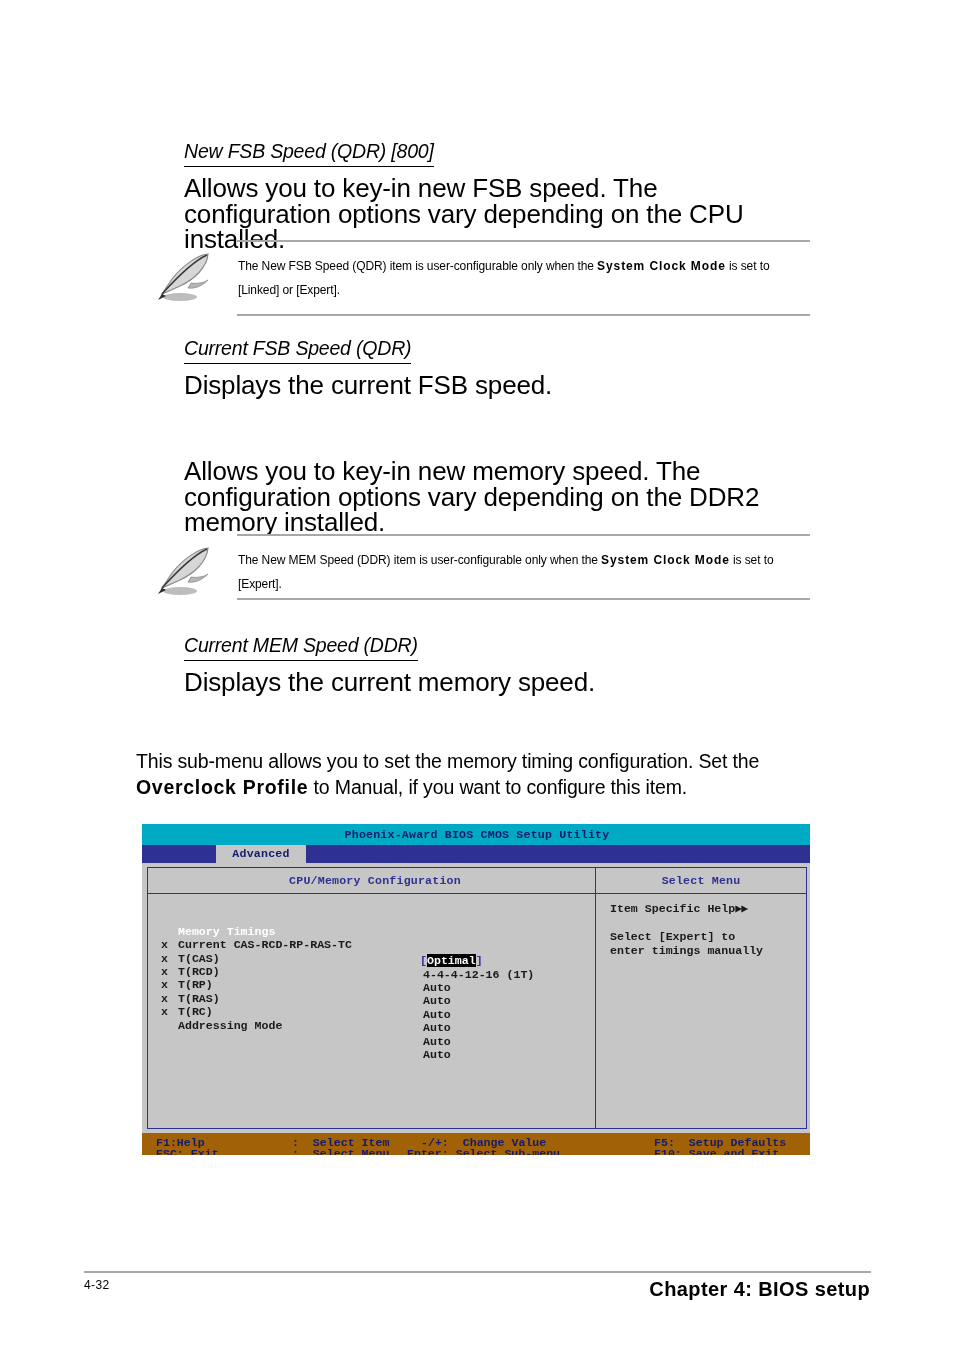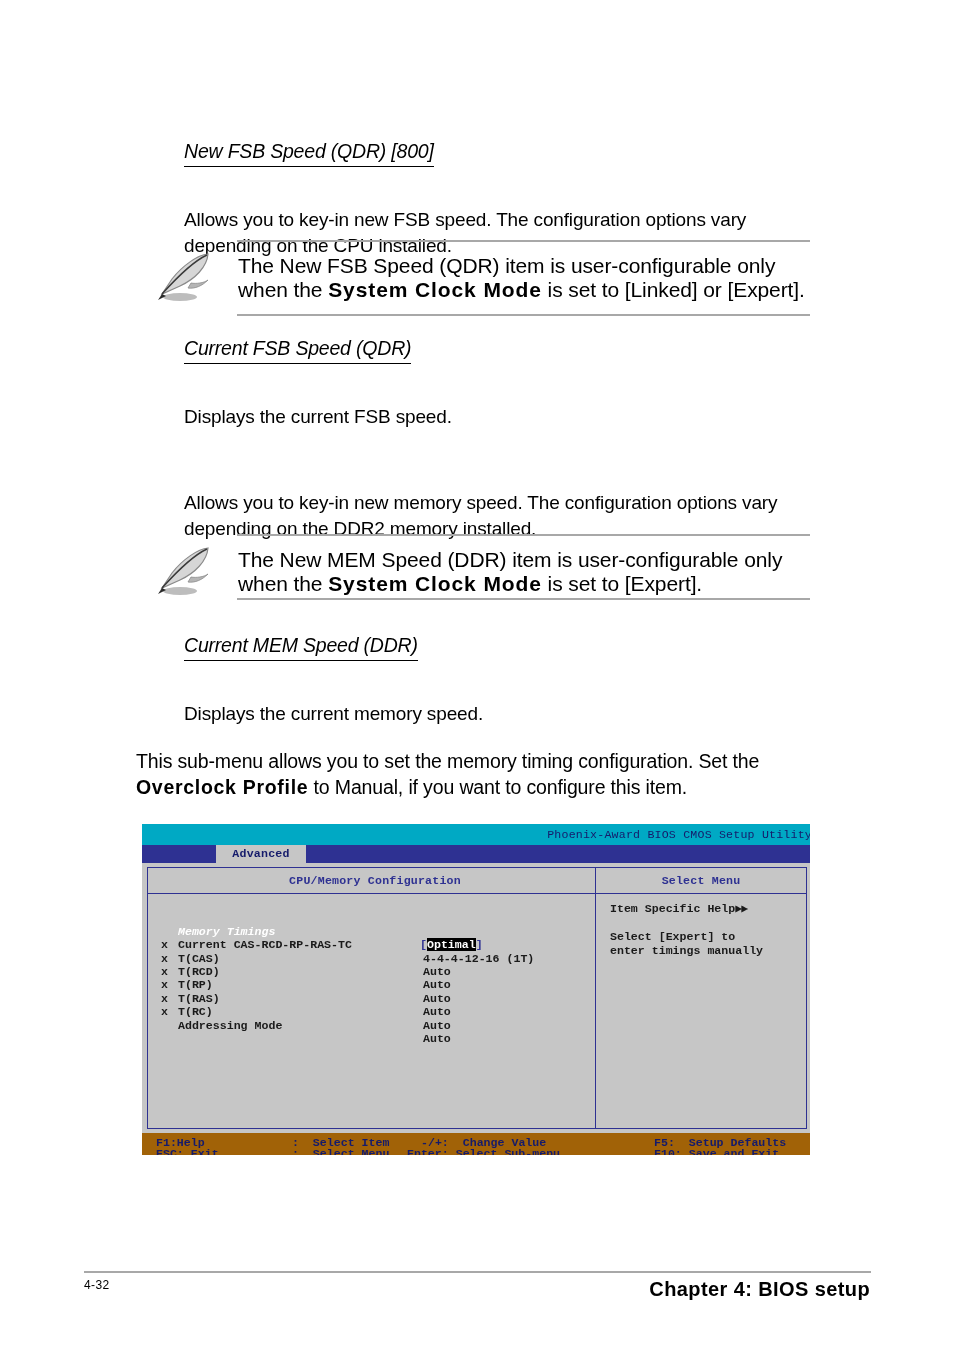--- a/index.html
+++ b/index.html
@@ -33,25 +33,24 @@
     color: #000;
     white-space: nowrap;
   }
   .doc-heading .ul {
     border-bottom: 1.3px solid #000;
     padding-bottom: 3px;
     display: inline-block;
   }
   .doc-body {
     position: absolute;
-    font-size: 19px;
+    font-size: 26px;
     line-height: 25.5px;
     color: #000;
     letter-spacing: -0.15px;
-    margin-top: 31px;
   }
 
   
   .note {
     position: absolute;
     left: 142px;
     width: 668px;
   }
   .note .rule {
     position: absolute;
@@ -60,21 +59,21 @@
     height: 2px;
     background: #a8a8a8;
   }
   .note .rule.top { top: 0; }
   .note .rule.bottom { bottom: 0; }
   .note .note-text {
     position: absolute;
     left: 96px;
     top: 14px;
     width: 572px;
-    font-size: 21px;
+    font-size: 12px;
     line-height: 24px;
     letter-spacing: -0.1px;
   }
   .note .note-text b {
     font-weight: bold;
     letter-spacing: 0.9px;
   }
   .quill {
     position: absolute;
     left: 8px;
@@ -115,23 +114,23 @@
     box-sizing: border-box;
     overflow: hidden;
   }
   .bios-titlebar {
     position: absolute;
     left: 0; top: 0;
     width: 670px;
     height: 21px;
     background: #00a9c4;
     color: #151b6b;
-    text-align: right;
+    text-align: center;
     line-height: 21px;
-    font-weight: normal;
+    font-weight: bold;
     letter-spacing: 0.2px;
   }
   .bios-menubar {
     position: absolute;
     left: 0; top: 21px;
     width: 670px;
     height: 18px;
     background: #2e3192;
   }
   .bios-tab {
@@ -196,25 +195,26 @@
     position: absolute;
     left: 13px;
     width: 12px;
     color: #1a1a1a;
   }
   .opt-label {
     position: absolute;
     left: 30px;
     color: #1a1a1a;
   }
-  .opt-label.white { color: #ffffff; font-style: italic; }
+  .opt-label.white { color: #ffffff; }
   .opt-value {
     position: absolute;
     left: 275px;
     color: #1a1a1a;
+    margin-top: 16px;
   }
   .opt-value.bracket {
     color: #2e3192;
     left: 272px;
   }
   .opt-value.bracket .sel {
     background: #000000;
     color: #ffffff;
   }
   .help-title {

